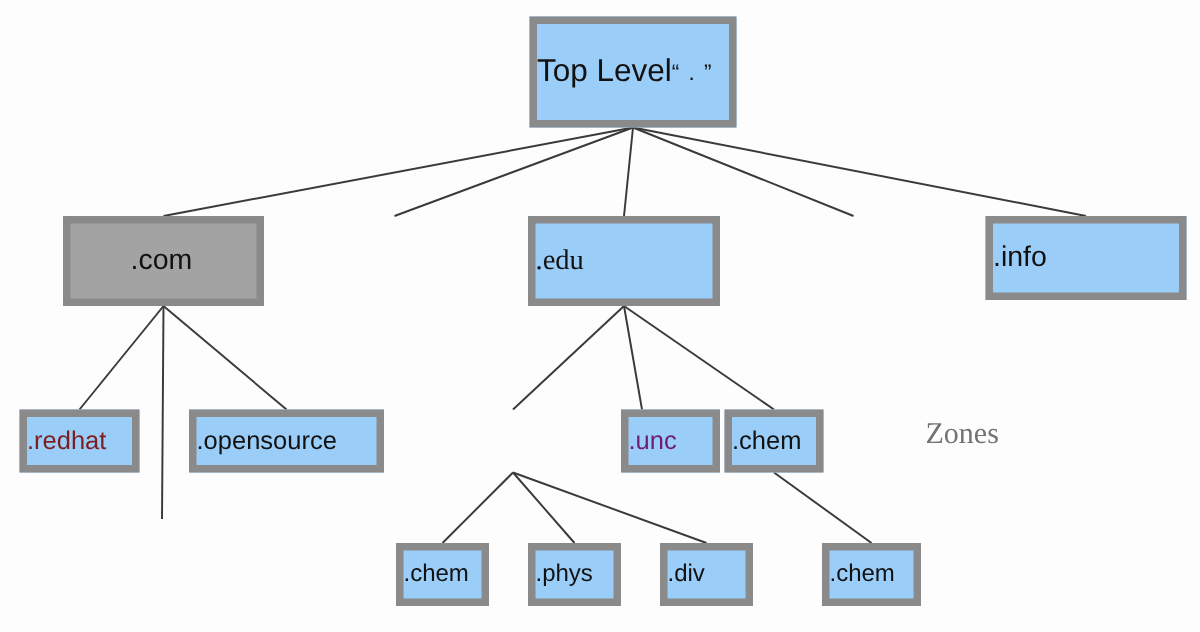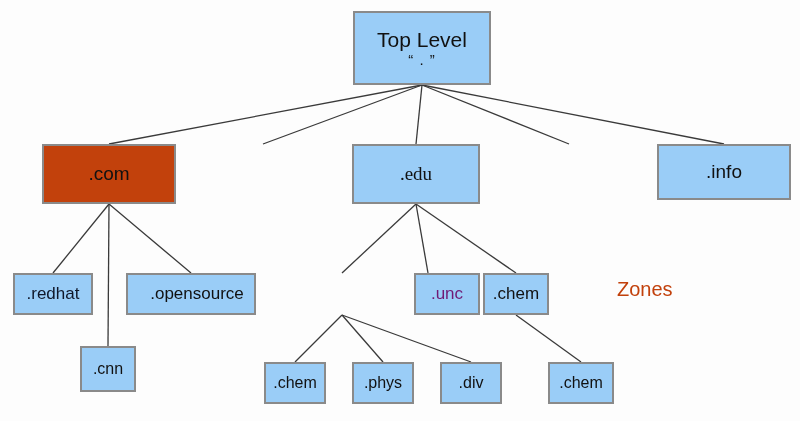--- a/index.html
+++ b/index.html
@@ -30,25 +30,25 @@
     position: absolute;
     left: 0;
     top: 0;
     width: 800px;
     height: 421px;
   }
   .node {
     position: absolute;
     box-sizing: border-box;
     background: #9ACDF7;
-    border: 2px solid #4d7c0f;
+    border: 5px solid #4d7c0f;
     display: flex;
-    flex-direction: column;
+    flex-direction: row;
     align-items: center;
-    justify-content: center;
+    justify-content: flex-start;
     color: #111111;
     line-height: 1.05;
     white-space: nowrap;
   }
   .node .node-label {
     display: block;
   }
   .node .node-sublabel {
     display: block;
   }
@@ -97,52 +97,49 @@
       <line x1="342" y1="315" x2="383" y2="362" stroke="#3a3a3a" stroke-width="1.3"></line>
       <line x1="342" y1="315" x2="471" y2="362" stroke="#3a3a3a" stroke-width="1.3"></line>
       <line x1="516" y1="315" x2="581" y2="362" stroke="#3a3a3a" stroke-width="1.3"></line>
     </svg>
 
   <div id="node-layer">
       <div class="node node-root" style="left: 353px; top: 11px; width: 138px; height: 74px; background: rgb(154, 205, 247); border-color: rgb(138, 138, 138); color: rgb(17, 17, 17);">
         <span class="node-label">Top Level</span>
         <span class="node-sublabel">“ . ”</span>
       </div>
-      <div class="node node-tld" style="left: 42px; top: 144px; width: 134px; height: 60px; background: #c2410c; border-color: rgb(138, 138, 138); color: rgb(17, 17, 17);">
+      <div class="node node-tld" style="left: 42px; top: 144px; width: 134px; height: 60px; background: #a3a3a3; border-color: rgb(138, 138, 138); color: rgb(17, 17, 17); padding-left: 40px;">
         <span class="node-label">.com</span>
       </div>
       <div class="node node-tld" style="left: 352px; top: 144px; width: 128px; height: 60px; background: rgb(154, 205, 247); border-color: rgb(138, 138, 138); color: rgb(17, 17, 17); font-family: Liberation Serif, serif;">
         <span class="node-label">.edu</span>
       </div>
       <div class="node node-tld" style="left: 657px; top: 144px; width: 134px; height: 56px; background: rgb(154, 205, 247); border-color: rgb(138, 138, 138); color: rgb(17, 17, 17);">
         <span class="node-label">.info</span>
       </div>
-      <div class="node node-sld" style="left: 13px; top: 273px; width: 80px; height: 42px; background: rgb(154, 205, 247); border-color: rgb(138, 138, 138); color: #0f172a;">
+      <div class="node node-sld" style="left: 13px; top: 273px; width: 80px; height: 42px; background: rgb(154, 205, 247); border-color: rgb(138, 138, 138); color: #7f1d1d;">
         <span class="node-label">.redhat</span>
       </div>
-      <div class="node node-sld" style="left: 126px; top: 273px; width: 130px; height: 42px; background: rgb(154, 205, 247); border-color: rgb(138, 138, 138); color: rgb(17, 17, 17); padding-left: 12px;">
+      <div class="node node-sld" style="left: 126px; top: 273px; width: 130px; height: 42px; background: rgb(154, 205, 247); border-color: rgb(138, 138, 138); color: rgb(17, 17, 17);">
         <span class="node-label">.opensource</span>
       </div>
       <div class="node node-sld" style="left: 397px; top: 273px; width: 66px; height: 42px; background: rgb(154, 205, 247); border-color: rgb(138, 138, 138); color: #701a75; margin-left: 17px;">
         <span class="node-label">.unc</span>
       </div>
       <div class="node node-sld" style="left: 483px; top: 273px; width: 66px; height: 42px; background: rgb(154, 205, 247); border-color: rgb(138, 138, 138); color: rgb(17, 17, 17);">
         <span class="node-label">.chem</span>
-      </div>
-      <div class="node node-leaf" style="left: 80px; top: 346px; width: 56px; height: 46px; background: rgb(154, 205, 247); border-color: rgb(138, 138, 138); color: rgb(17, 17, 17);">
-        <span class="node-label">.cnn</span>
       </div>
       <div class="node node-leaf" style="left: 264px; top: 362px; width: 62px; height: 42px; background: rgb(154, 205, 247); border-color: rgb(138, 138, 138); color: rgb(17, 17, 17);">
         <span class="node-label">.chem</span>
       </div>
       <div class="node node-leaf" style="left: 352px; top: 362px; width: 62px; height: 42px; background: rgb(154, 205, 247); border-color: rgb(138, 138, 138); color: rgb(17, 17, 17);">
         <span class="node-label">.phys</span>
       </div>
       <div class="node node-leaf" style="left: 440px; top: 362px; width: 62px; height: 42px; background: rgb(154, 205, 247); border-color: rgb(138, 138, 138); color: rgb(17, 17, 17);">
         <span class="node-label">.div</span>
       </div>
       <div class="node node-leaf" style="left: 548px; top: 362px; width: 66px; height: 42px; background: rgb(154, 205, 247); border-color: rgb(138, 138, 138); color: rgb(17, 17, 17);">
         <span class="node-label">.chem</span>
       </div>
-      <div class="free-label" style="left: 617px; top: 278px; color: #c2410c;">Zones</div>
+      <div class="free-label" style="left: 617px; top: 278px; color: #737373; font-family: Liberation Serif, serif;">Zones</div>
     </div>
 
 </div>
 
 </body></html>

